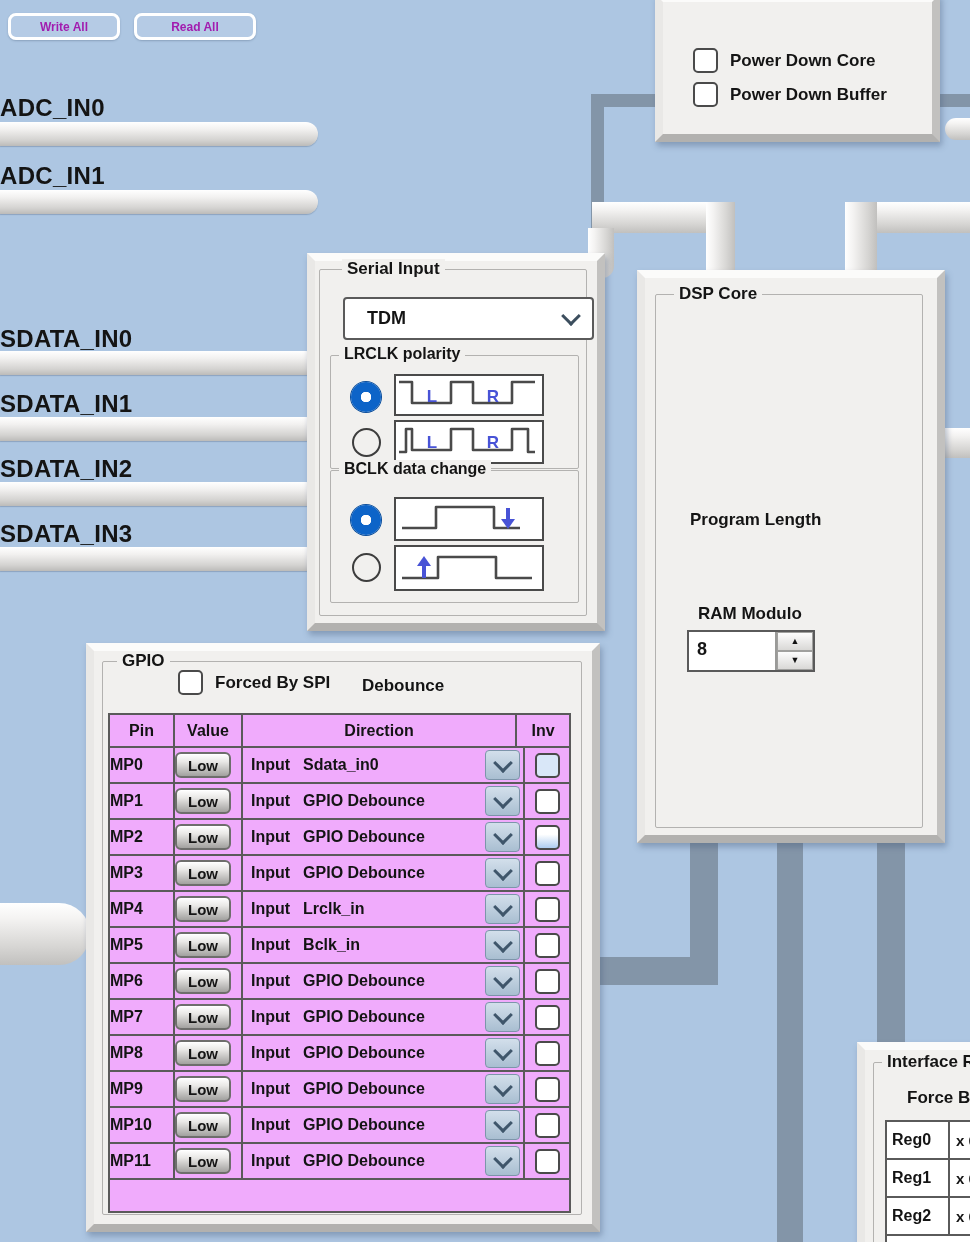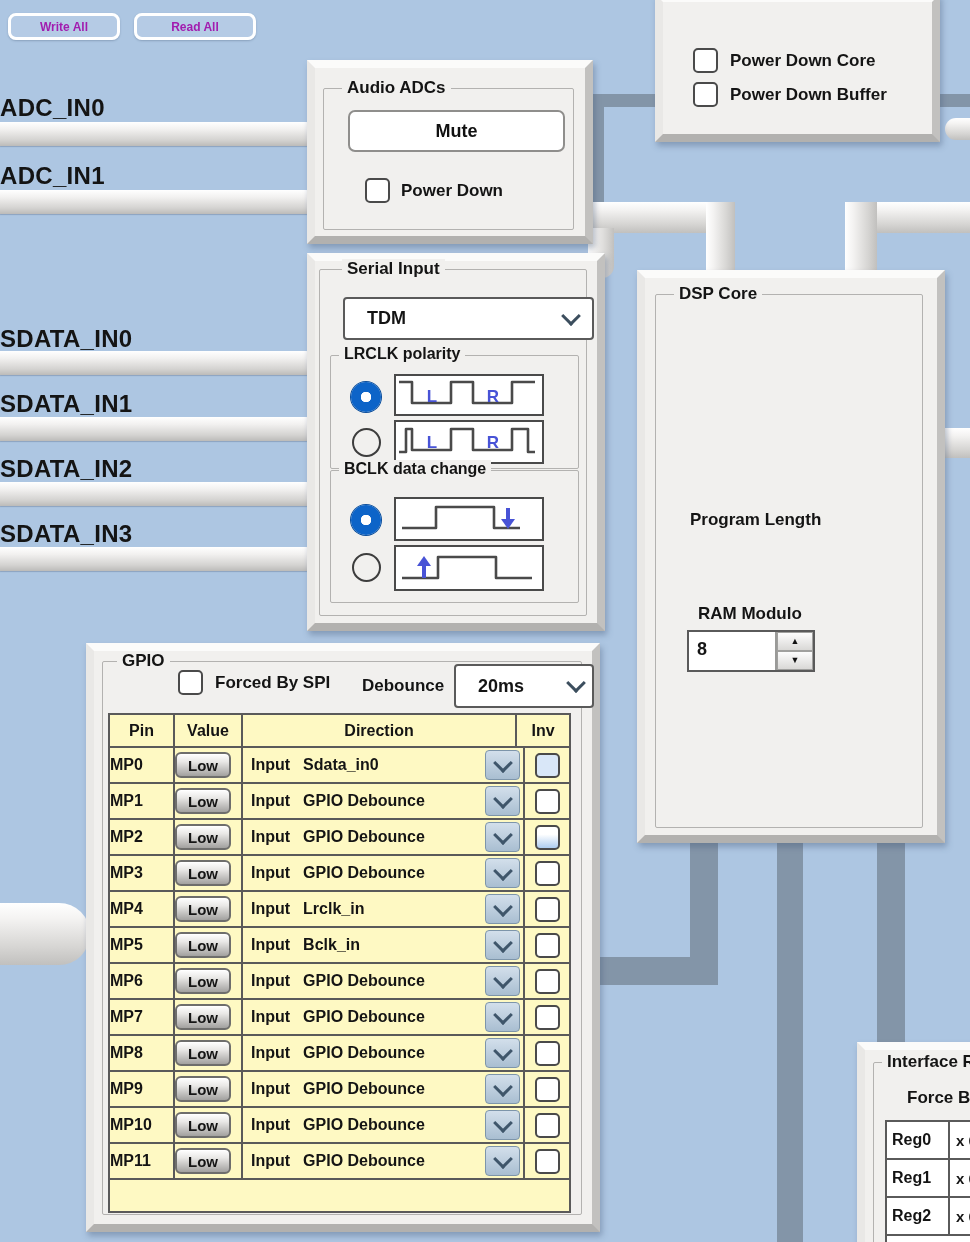--- a/index.html
+++ b/index.html
@@ -52,21 +52,21 @@
     font-weight:bold; font-size:18px; color:#101010; display:flex; align-items:center;
     justify-content:center; cursor:pointer; font-family:inherit;}
   .wfbox{position:absolute; background:#fff; border:2px solid #4a4a4a;}
   
   .spinner{position:absolute; background:#fff; border:2px solid #5a5a5a; display:flex;}
   .spinner .sval{flex:1; font-size:18px; font-weight:bold; padding:7px 0 0 8px;}
   .spinbtns{width:36px; border-left:2px solid #9a9a98; display:flex; flex-direction:column;}
   .spinbtns div{flex:1; background:linear-gradient(180deg,#fdfdfd,#d9d8d6); border:1px solid #a0a09e;
     font-size:9px; line-height:17px; text-align:center; color:#111; cursor:pointer;}
   
-  .gtable{position:absolute; background:#fef9c3; border:2px solid #5a5a5a; z-index:1;}
+  .gtable{position:absolute; background:#f0abfc; border:2px solid #5a5a5a; z-index:1;}
   .grow{display:flex; height:34px; border-bottom:2px solid #5a5a5a; align-items:center;}
   .grow.head{height:31px;}
   .gcell{height:100%; border-right:2px solid #5a5a5a; display:flex; align-items:center;}
   .c-pin{width:63px; font-size:16px; font-weight:bold;}
   .c-val{width:66px; justify-content:flex-start;}
   .c-dir{width:272px; position:relative; padding-left:8px; font-size:16px; font-weight:bold;}
   .c-inv{flex:1; border-right:none; justify-content:center; position:relative;}
   .head .gcell{justify-content:center; padding-left:0; font-size:16px; font-weight:bold;}
   .lowbtn{width:56px; height:26px; border:2px solid #6e6e6c; border-radius:6px;
     background:linear-gradient(180deg,#ffffff 0%,#e9e8e6 35%,#bdbcba 75%,#a2a19f 100%);
@@ -124,28 +124,20 @@
   <div class="pinlabel" style="top:520px;">SDATA_IN3</div>
   <div class="spipe" style="left:0;top:547px;width:318px;"></div>
 
   <div class="panel" style="left:655px;top:-6px;width:269px;height:132px;">
     <span class="cb" style="left:30px;top:46px;"></span>
     <span class="txt" style="left:67px;top:49px;">Power Down Core</span>
     <span class="cb" style="left:30px;top:80px;"></span>
     <span class="txt" style="left:67px;top:83px;">Power Down Buffer</span>
   </div>
 
-  <div class="panel" style="left:307px;top:60px;width:270px;height:168px;">
-    <div class="gbox" style="left:8px;top:20px;width:249px;height:140px;">
-      <span class="glabel" style="left:18px;">Audio ADCs</span>
-    </div>
-    <button class="btn" style="left:33px;top:42px;width:217px;height:42px;">Mute</button>
-    <span class="cb" style="left:50px;top:110px;"></span>
-    <span class="txt" style="left:86px;top:113px;">Power Down</span>
-  </div>
 
   <div class="panel" style="left:307px;top:253px;width:282px;height:362px;">
     <div class="gbox" style="left:4px;top:8px;width:266px;height:345px;">
       <span class="glabel" style="left:22px;">Serial Input</span>
     </div>
     <div class="combo" style="left:28px;top:36px;width:225px;height:39px;">
       <span class="ctext">TDM</span>
       <span class="chev"></span>
     </div>
 
@@ -205,24 +197,20 @@
     </div>
   </div>
 
   <div class="panel" style="left:86px;top:643px;width:498px;height:573px;">
     <div class="gbox" style="left:8px;top:10px;width:478px;height:552px;">
       <span class="glabel" style="left:14px;">GPIO</span>
     </div>
     <span class="cb" style="left:84px;top:19px;"></span>
     <span class="txt" style="left:121px;top:22px;">Forced By SPI</span>
     <span class="txt" style="left:268px;top:25px;">Debounce</span>
-    <div class="combo" style="left:360px;top:13px;width:114px;height:40px;z-index:3;">
-      <span class="ctext">20ms</span>
-      <span class="chev" style="margin-right:9px;"></span>
-    </div>
 
     <div class="gtable" style="left:14px;top:62px;width:459px;height:496px;">
       <div class="grow head">
         <div class="gcell c-pin">Pin</div>
         <div class="gcell c-val">Value</div>
         <div class="gcell c-dir" style="justify-content:center;padding-left:0;">Direction</div>
         <div class="gcell c-inv">Inv</div>
       </div>
 
       <div class="grow">

